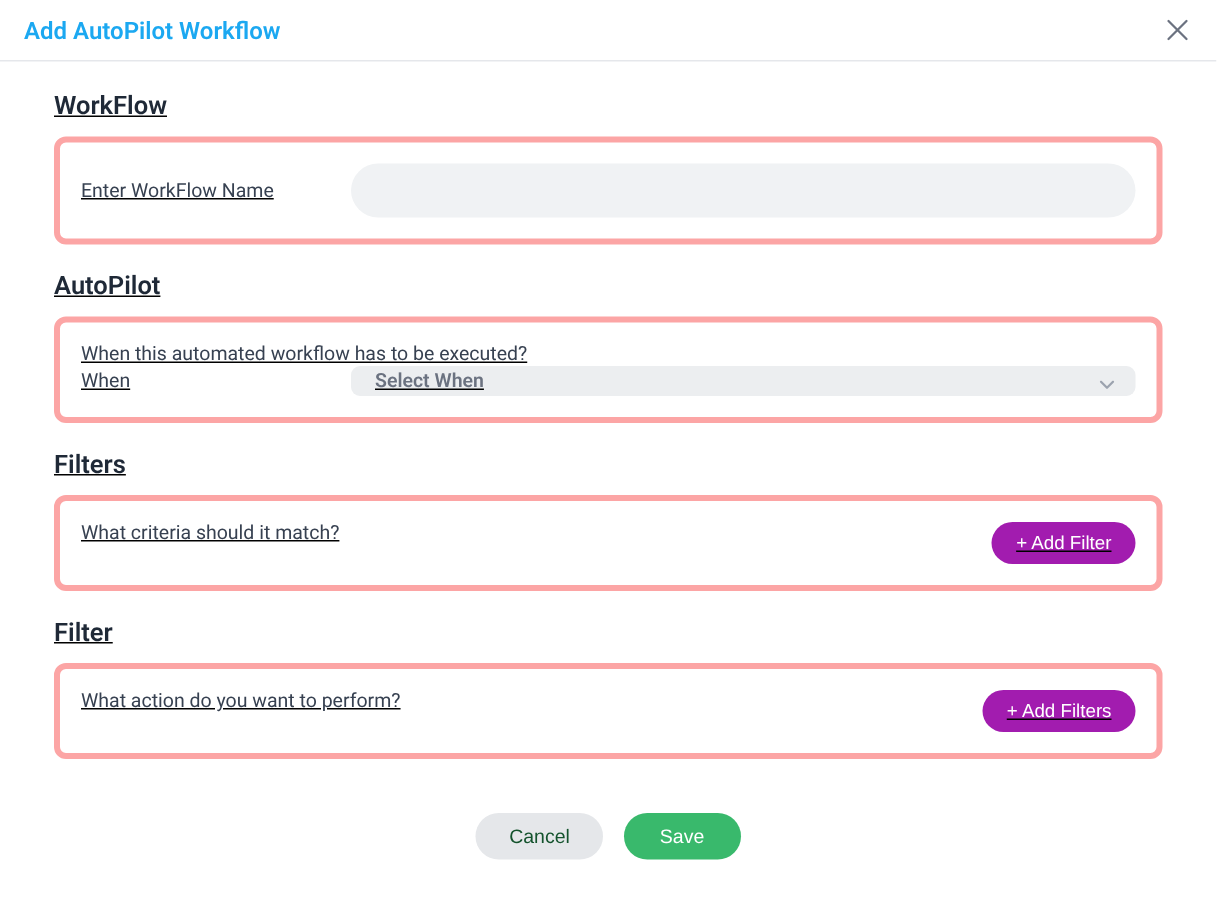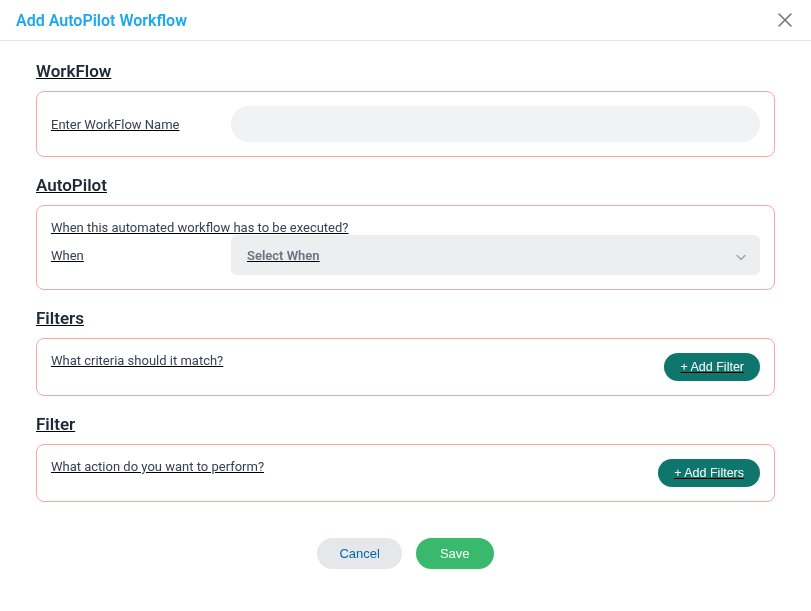--- a/index.html
+++ b/index.html
@@ -50,21 +50,21 @@
       margin-bottom: 18px;
       text-decoration: underline;
     }
     .section-title {
       font-size: 17px;
       font-weight: 600;
       color: #1f2937;
       margin-bottom: 10px;
     }
     .panel {
-      border: 1px solid #fca5a5;
+      border: 4px solid #fca5a5;
       border-radius: 8px;
       padding: 14px 14px;
     }
     .panel-row {
       display: flex;
       align-items: center;
       gap: 10px;
     }
     .panel-spaced {
       display: flex;
@@ -104,59 +104,59 @@
       gap: 10px;
     }
     .when-label {
       font-size: 13px;
       color: #374151;
       min-width: 170px;
     }
     .select-wrap {
       flex: 1;
       position: relative;
-      height: 40px;
+      height: 20px;
       background: #eceef0;
       border-radius: 6px;
       display: flex;
       align-items: center;
       padding: 0 16px;
       cursor: pointer;
     }
     .select-placeholder {
       font-size: 13px;
       color: #6b7280;
       font-weight: 600;
     }
     .chevron {
       position: absolute;
       right: 14px;
       top: 50%;
       transform: translateY(-50%);
       color: #9ca3af;
     }
     .pill-btn {
-      background: #0f766e;
+      background: #a21caf;
       color: #fff;
       border: none;
       border-radius: 16px;
       font-size: 12.5px;
       font-weight: 500;
       padding: 7px 16px;
       cursor: pointer;
     }
     .footer-actions {
       display: flex;
       justify-content: center;
       gap: 14px;
       padding: 18px 0 24px 0;
     }
     .btn-cancel {
       background: #e5e7ea;
-      color: #0369a1;
+      color: #14532d;
       border: none;
       border-radius: 16px;
       font-size: 13px;
       padding: 8px 22px;
       cursor: pointer;
     }
     .btn-save {
       background: #39b96c;
       color: #fff;
       border: none;

